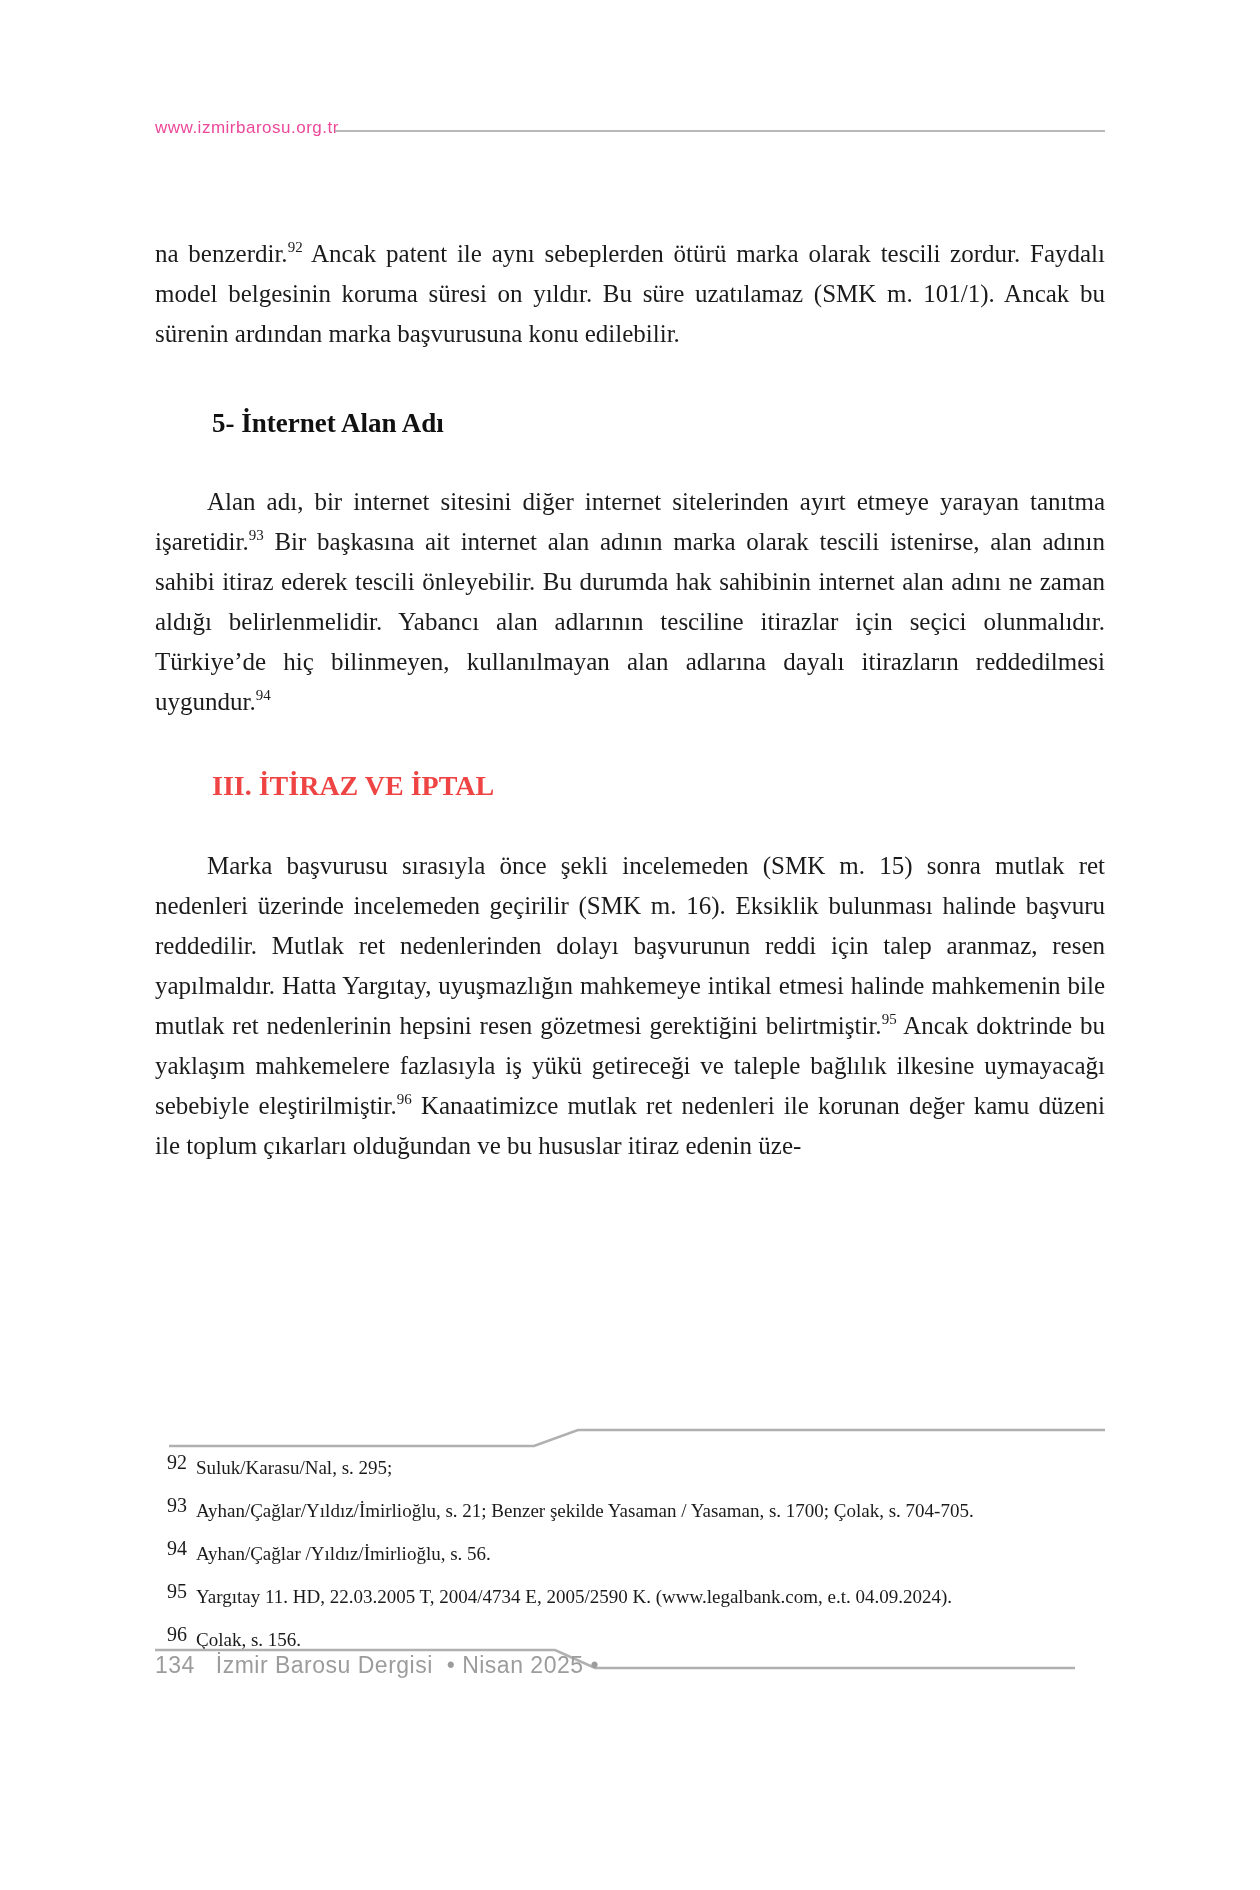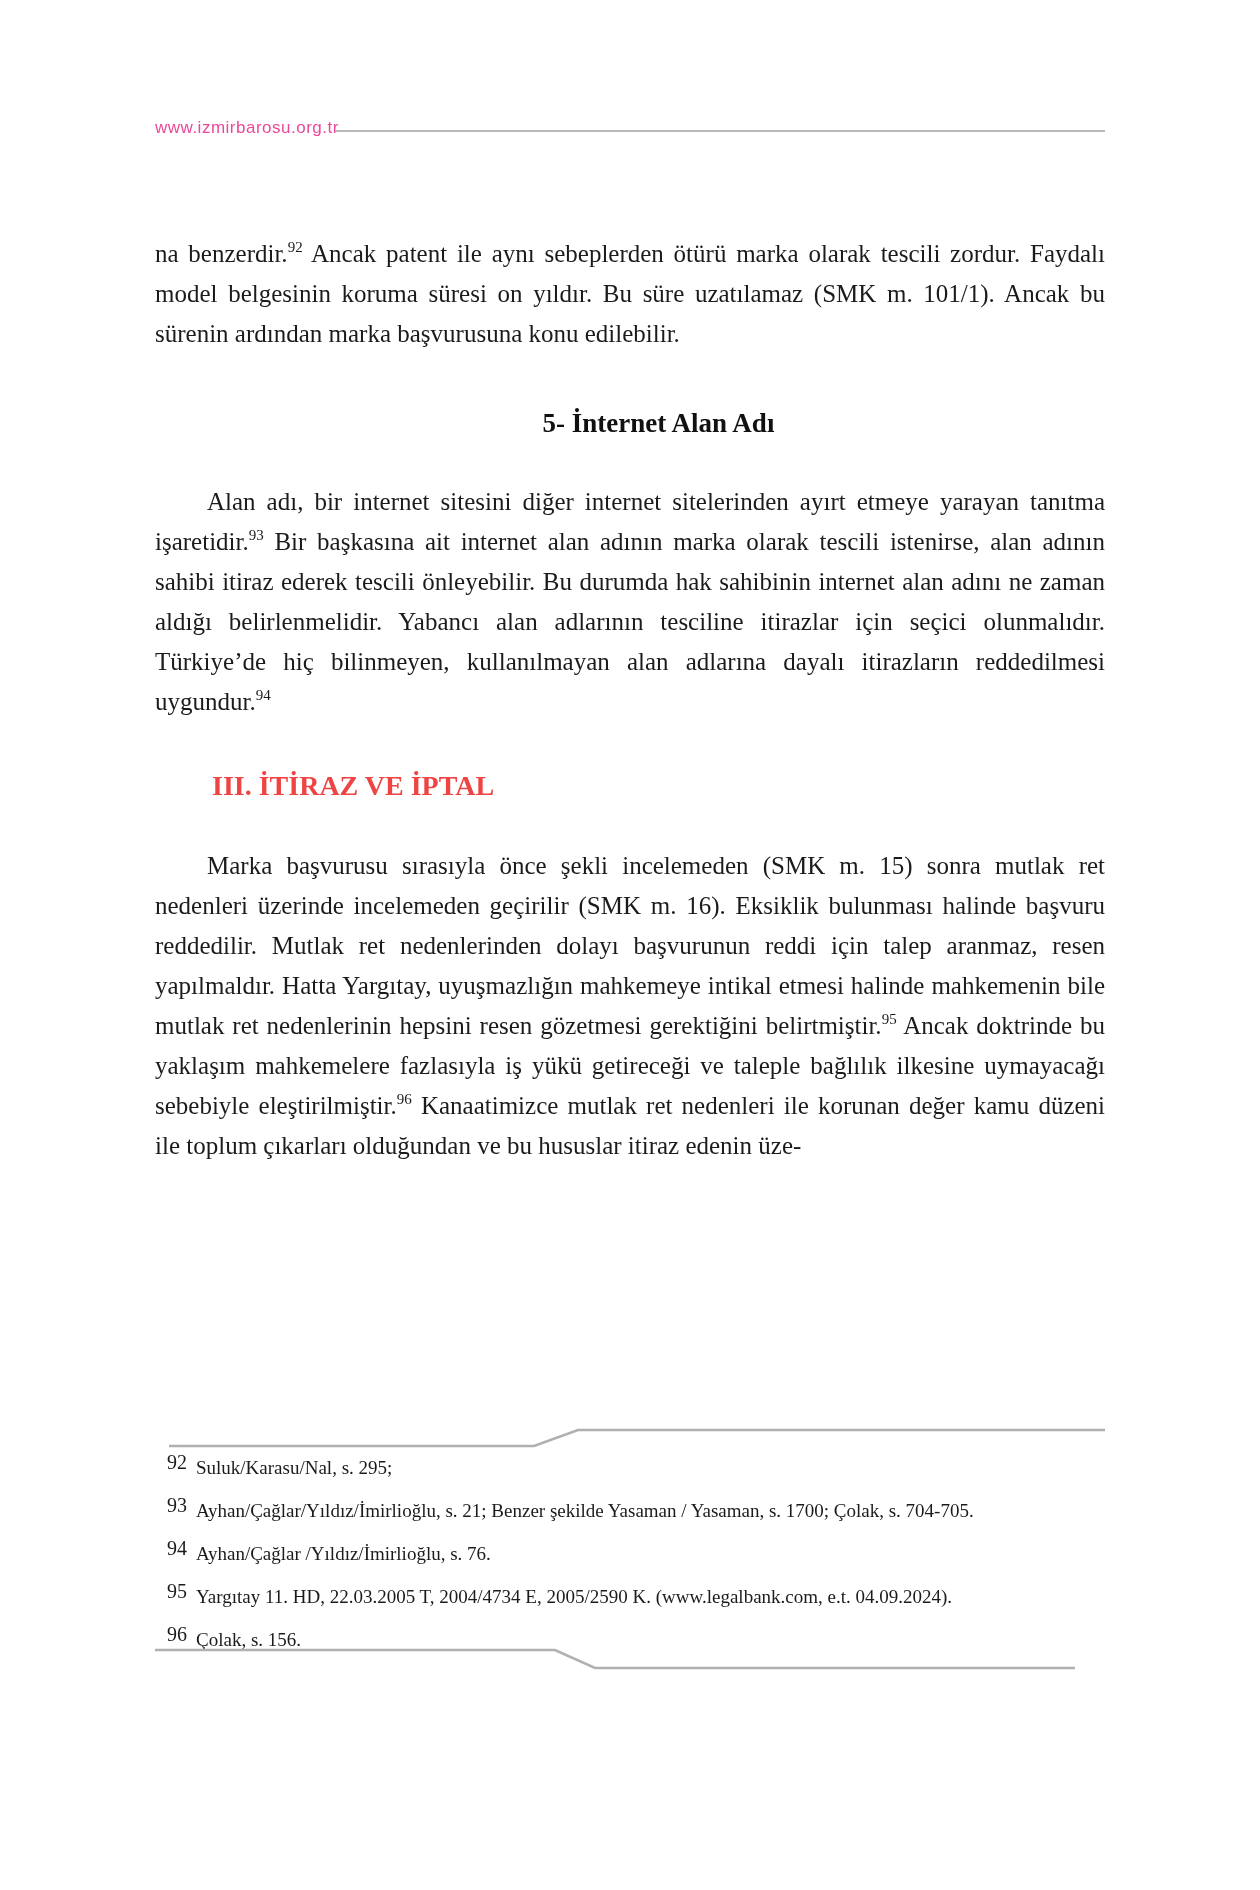--- a/index.html
+++ b/index.html
@@ -30,21 +30,21 @@
   }
   .doc-body p.para{margin:42px 0 0 0;}
   .doc-body p.para:first-child{margin-top:0;}
   .doc-body p.para.indent{text-indent:52px;}
   .doc-body h2.heading{
     margin:46px 0 0 57px;font-size:28px;line-height:36px;font-weight:bold;
     text-align:left;color:#ef4444;
   }
   .doc-body h3.heading{
     margin:52px 0 0 57px;font-size:27px;line-height:34px;font-weight:bold;
-    text-align:center;color:#111;
+    text-align:left;color:#111;
   }
   .doc-body sup{
     font-size:15px;line-height:0;position:relative;top:-1px;
   }
   
   .fn-sep{position:absolute;left:155px;top:1424px;width:950px;height:26px;}
   
   .footnotes{
     position:absolute;left:155px;top:1456px;width:950px;
     font-size:19px;line-height:23px;
@@ -82,23 +82,28 @@
       <p class="para indent">Marka başvurusu sırasıyla önce şekli incelemeden (SMK m. 15) sonra mutlak ret nedenleri üzerinde incelemeden geçirilir (SMK m. 16). Eksiklik bulunması halinde başvuru reddedilir. Mutlak ret nedenlerinden dolayı başvurunun reddi için talep aranmaz, resen yapılmaldır. Hatta Yargıtay, uyuşmazlığın mahkemeye intikal etmesi halinde mahkemenin bile mutlak ret nedenlerinin hepsini resen gözetmesi gerektiğini belirtmiştir.<sup>95</sup> Ancak doktrinde bu yaklaşım mahkemelere fazlasıyla iş yükü getireceği ve taleple bağlılık ilkesine uymayacağı sebebiyle eleştirilmiştir.<sup>96</sup> Kanaatimizce mutlak ret nedenleri ile korunan değer kamu düzeni ile toplum çıkarları olduğundan ve bu hususlar itiraz edenin üze-</p>
     </div>
 
   <svg class="fn-sep" viewBox="0 0 950 26" preserveAspectRatio="none" aria-hidden="true">
     <polyline points="14,22 379,22 423,6 950,6" fill="none" stroke="#b0b0b0" stroke-width="2.5"></polyline>
   </svg>
 
   <ol class="footnotes">
       <li><span class="fn-num">92</span><span>Suluk/Karasu/Nal, s. 295;</span></li>
       <li><span class="fn-num">93</span><span>Ayhan/Çağlar/Yıldız/İmirlioğlu, s. 21; Benzer şekilde Yasaman / Yasaman, s. 1700; Çolak, s. 704-705.</span></li>
-      <li><span class="fn-num">94</span><span>Ayhan/Çağlar /Yıldız/İmirlioğlu, s. 76.</span></li>
+      <li><span class="fn-num">94</span><span>Ayhan/Çağlar /Yıldız/İmirlioğlu, s. 56.</span></li>
       <li><span class="fn-num">95</span><span>Yargıtay 11. HD, 22.03.2005 T, 2004/4734 E, 2005/2590 K. (www.legalbank.com, e.t. 04.09.2024).</span></li>
       <li><span class="fn-num">96</span><span>Çolak, s. 156.</span></li>
     </ol>
 
   <svg class="footer-rule" viewBox="0 0 950 30" preserveAspectRatio="none" aria-hidden="true">
     <polyline points="5,6 405,6 445,24 925,24" fill="none" stroke="#b0b0b0" stroke-width="2.5"></polyline>
   </svg>
 
+  <div class="footer-text">
+    <span class="pageno">134</span>
+    <span class="journal">İzmir Barosu Dergisi</span>
+    <span class="issue">• Nisan 2025 •</span>
+  </div>
 
 </div>
 
 </body></html>

